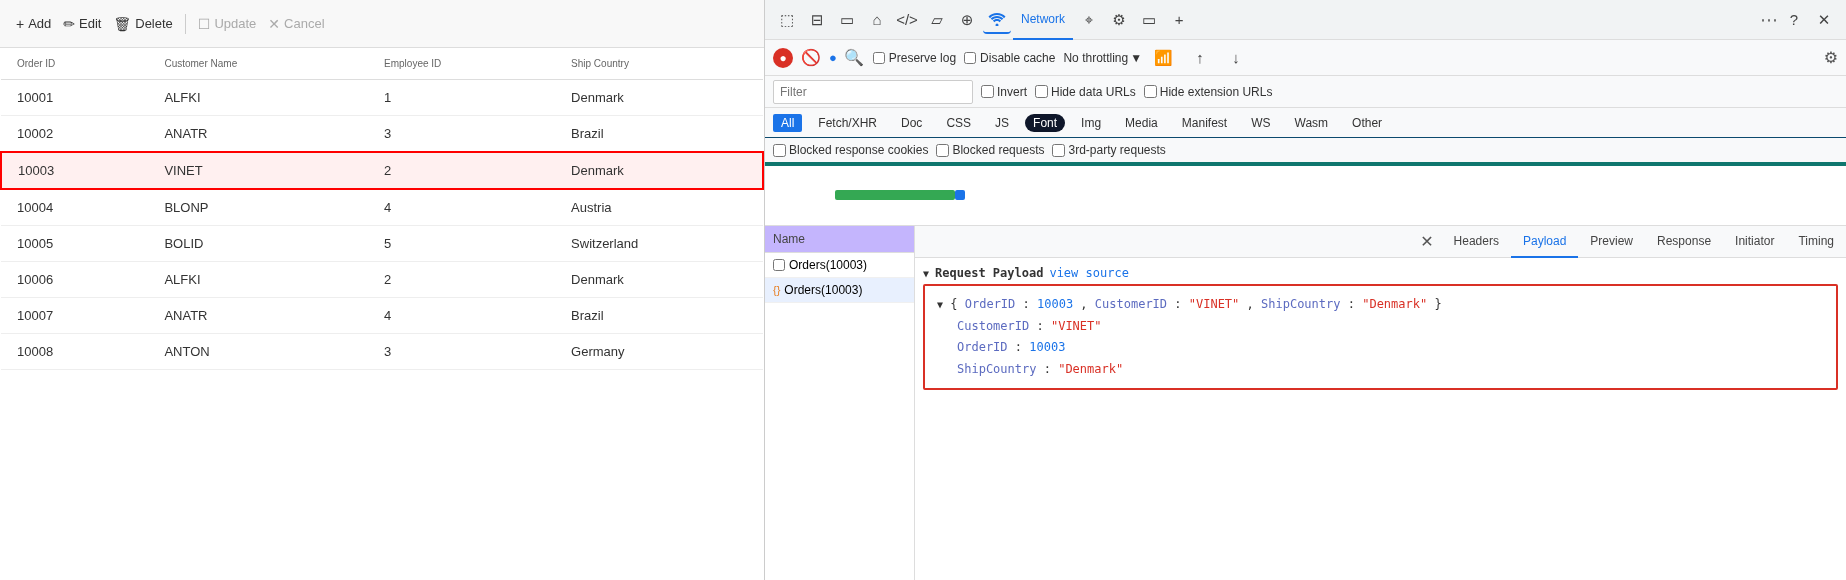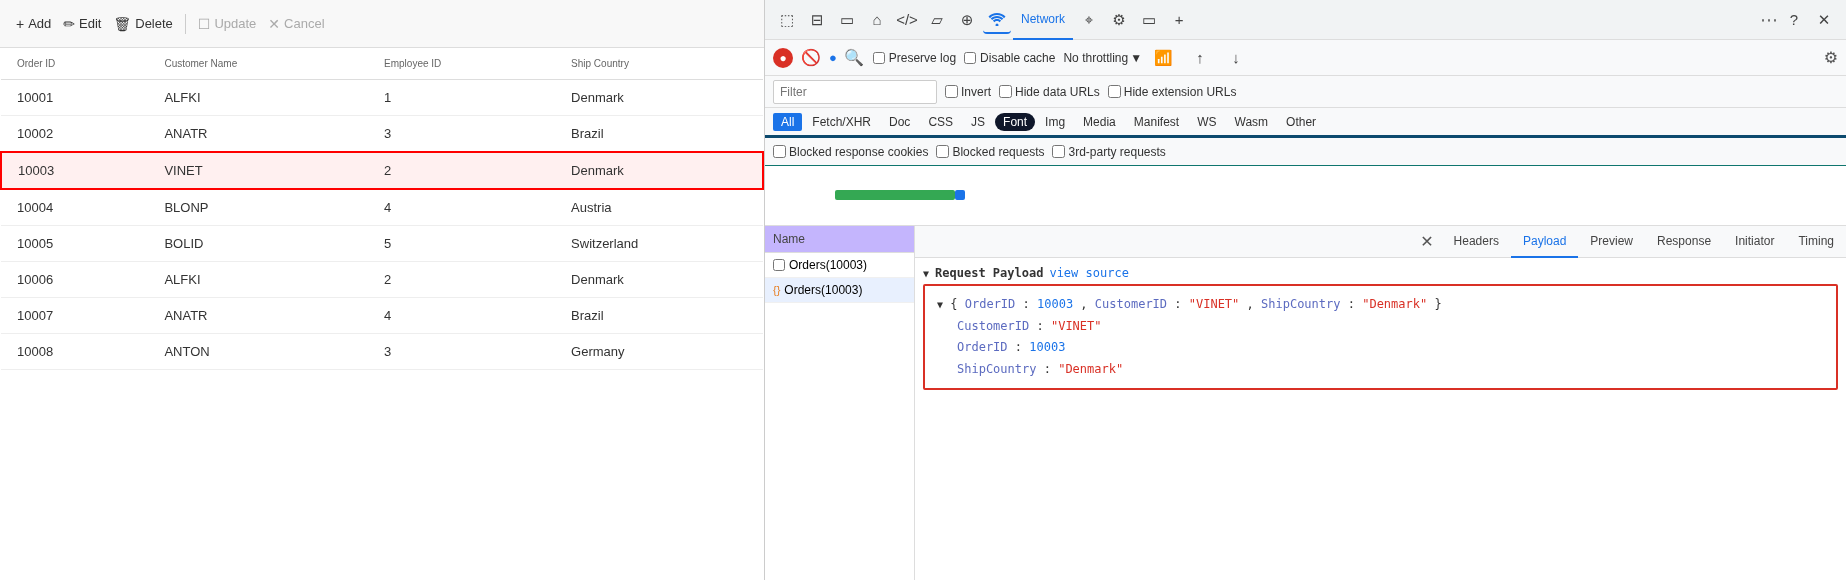--- a/index.html
+++ b/index.html
@@ -38,31 +38,31 @@
     .record-btn { background: #d93025; color: white; }
     .clear-btn { background: none; border: none; font-size: 16px; color: #555; cursor: pointer; }
     .search-icon-btn { background: none; border: none; font-size: 16px; color: #555; cursor: pointer; }
     .checkbox-label { display: flex; align-items: center; gap: 4px; font-size: 12px; color: #333; cursor: pointer; white-space: nowrap; }
     .checkbox-label input { width: 12px; height: 12px; }
     .throttle-select { display: flex; align-items: center; gap: 2px; font-size: 12px; color: #333; cursor: pointer; border: none; background: none; }
     .settings-btn { background: none; border: none; font-size: 16px; color: #555; cursor: pointer; }
 
     
     .devtools-bar3 { display: flex; align-items: center; padding: 4px 8px; height: 32px; border-bottom: 1px solid #ddd; background: #f8f9fa; gap: 8px; }
-    .filter-input { border: 1px solid #ccc; border-radius: 2px; padding: 2px 6px; font-size: 12px; width: 164px; height: 24px; }
+    .filter-input { border: 1px solid #ccc; border-radius: 2px; padding: 2px 6px; font-size: 12px; width: 200px; height: 24px; }
     .checkbox-label-small { display: flex; align-items: center; gap: 3px; font-size: 12px; color: #333; cursor: pointer; }
 
     
-    .devtools-bar4 { display: flex; align-items: center; padding: 2px 8px; height: 30px; border-bottom: 3px solid #0c4a6e; background: #f8f9fa; gap: 2px; flex-wrap: nowrap; }
+    .devtools-bar4 { display: flex; align-items: center; padding: 2px 8px; height: 30px; border-bottom: 1px solid #0c4a6e; background: #f8f9fa; gap: 8px; flex-wrap: nowrap; }
     .filter-tab { padding: 2px 8px; font-size: 12px; border: none; background: none; cursor: pointer; border-radius: 2px; color: #333; }
     .filter-tab.active { background: #1a73e8; color: white; border-radius: 2px; }
     .filter-tab.font-active { background: #0f172a; color: white; border-radius: 9px; }
 
     
-    .devtools-bar5 { display: flex; align-items: center; padding: 3px 8px; height: 28px; border-bottom: 1px solid #0f766e; background: #f8f9fa; gap: 8px; }
+    .devtools-bar5 { display: flex; align-items: center; padding: 3px 8px; height: 28px; border-bottom: 4px solid #0f766e; background: #f8f9fa; gap: 8px; }
 
     
     .timeline-area { height: 60px; border-bottom: 1px solid #ddd; background: #fff; position: relative; overflow: hidden; }
     .timeline-labels { display: flex; position: absolute; top: 4px; left: 0; right: 0; padding-left: 60px; }
     .timeline-label { flex: 1; font-size: 10px; color: #777; text-align: left; }
     .timeline-bar-area { position: absolute; top: 20px; left: 60px; right: 0; height: 20px; }
     .timeline-bar-green { position: absolute; left: 10px; top: 4px; width: 120px; height: 10px; background: #34a853; border-radius: 2px; }
     .timeline-bar-blue { position: absolute; left: 130px; top: 4px; width: 10px; height: 10px; background: #1a73e8; border-radius: 2px; }
 
     

